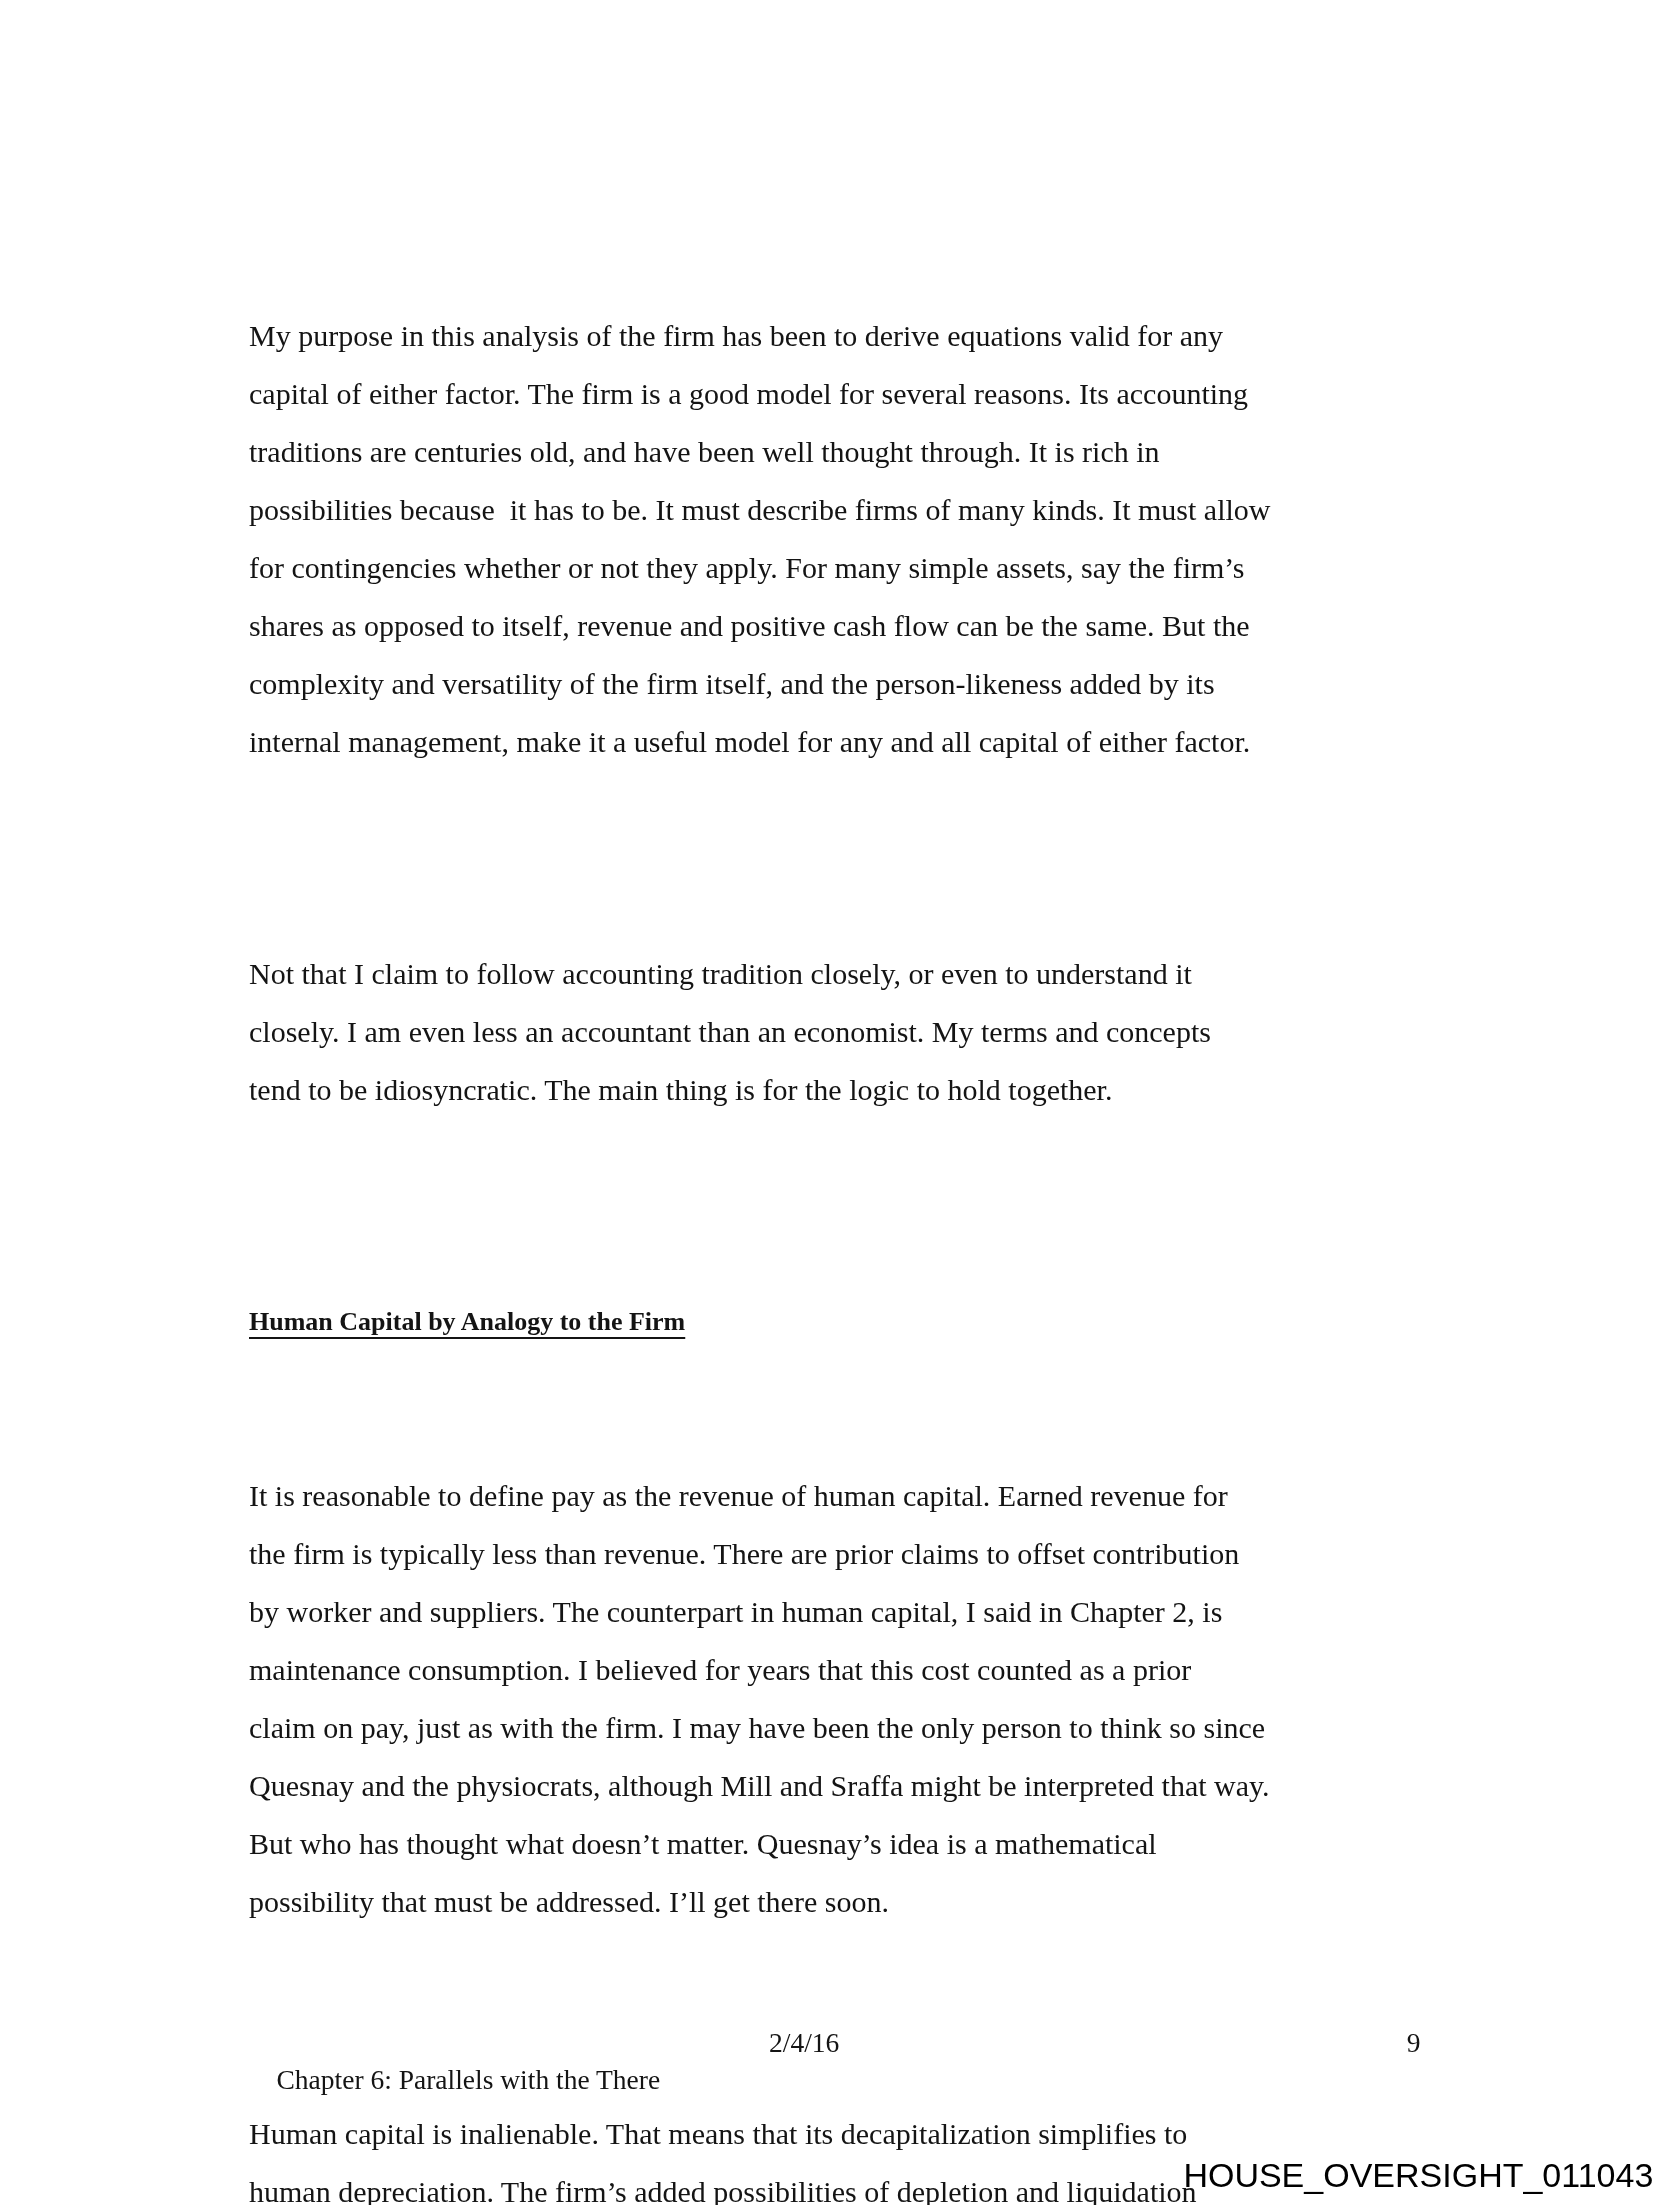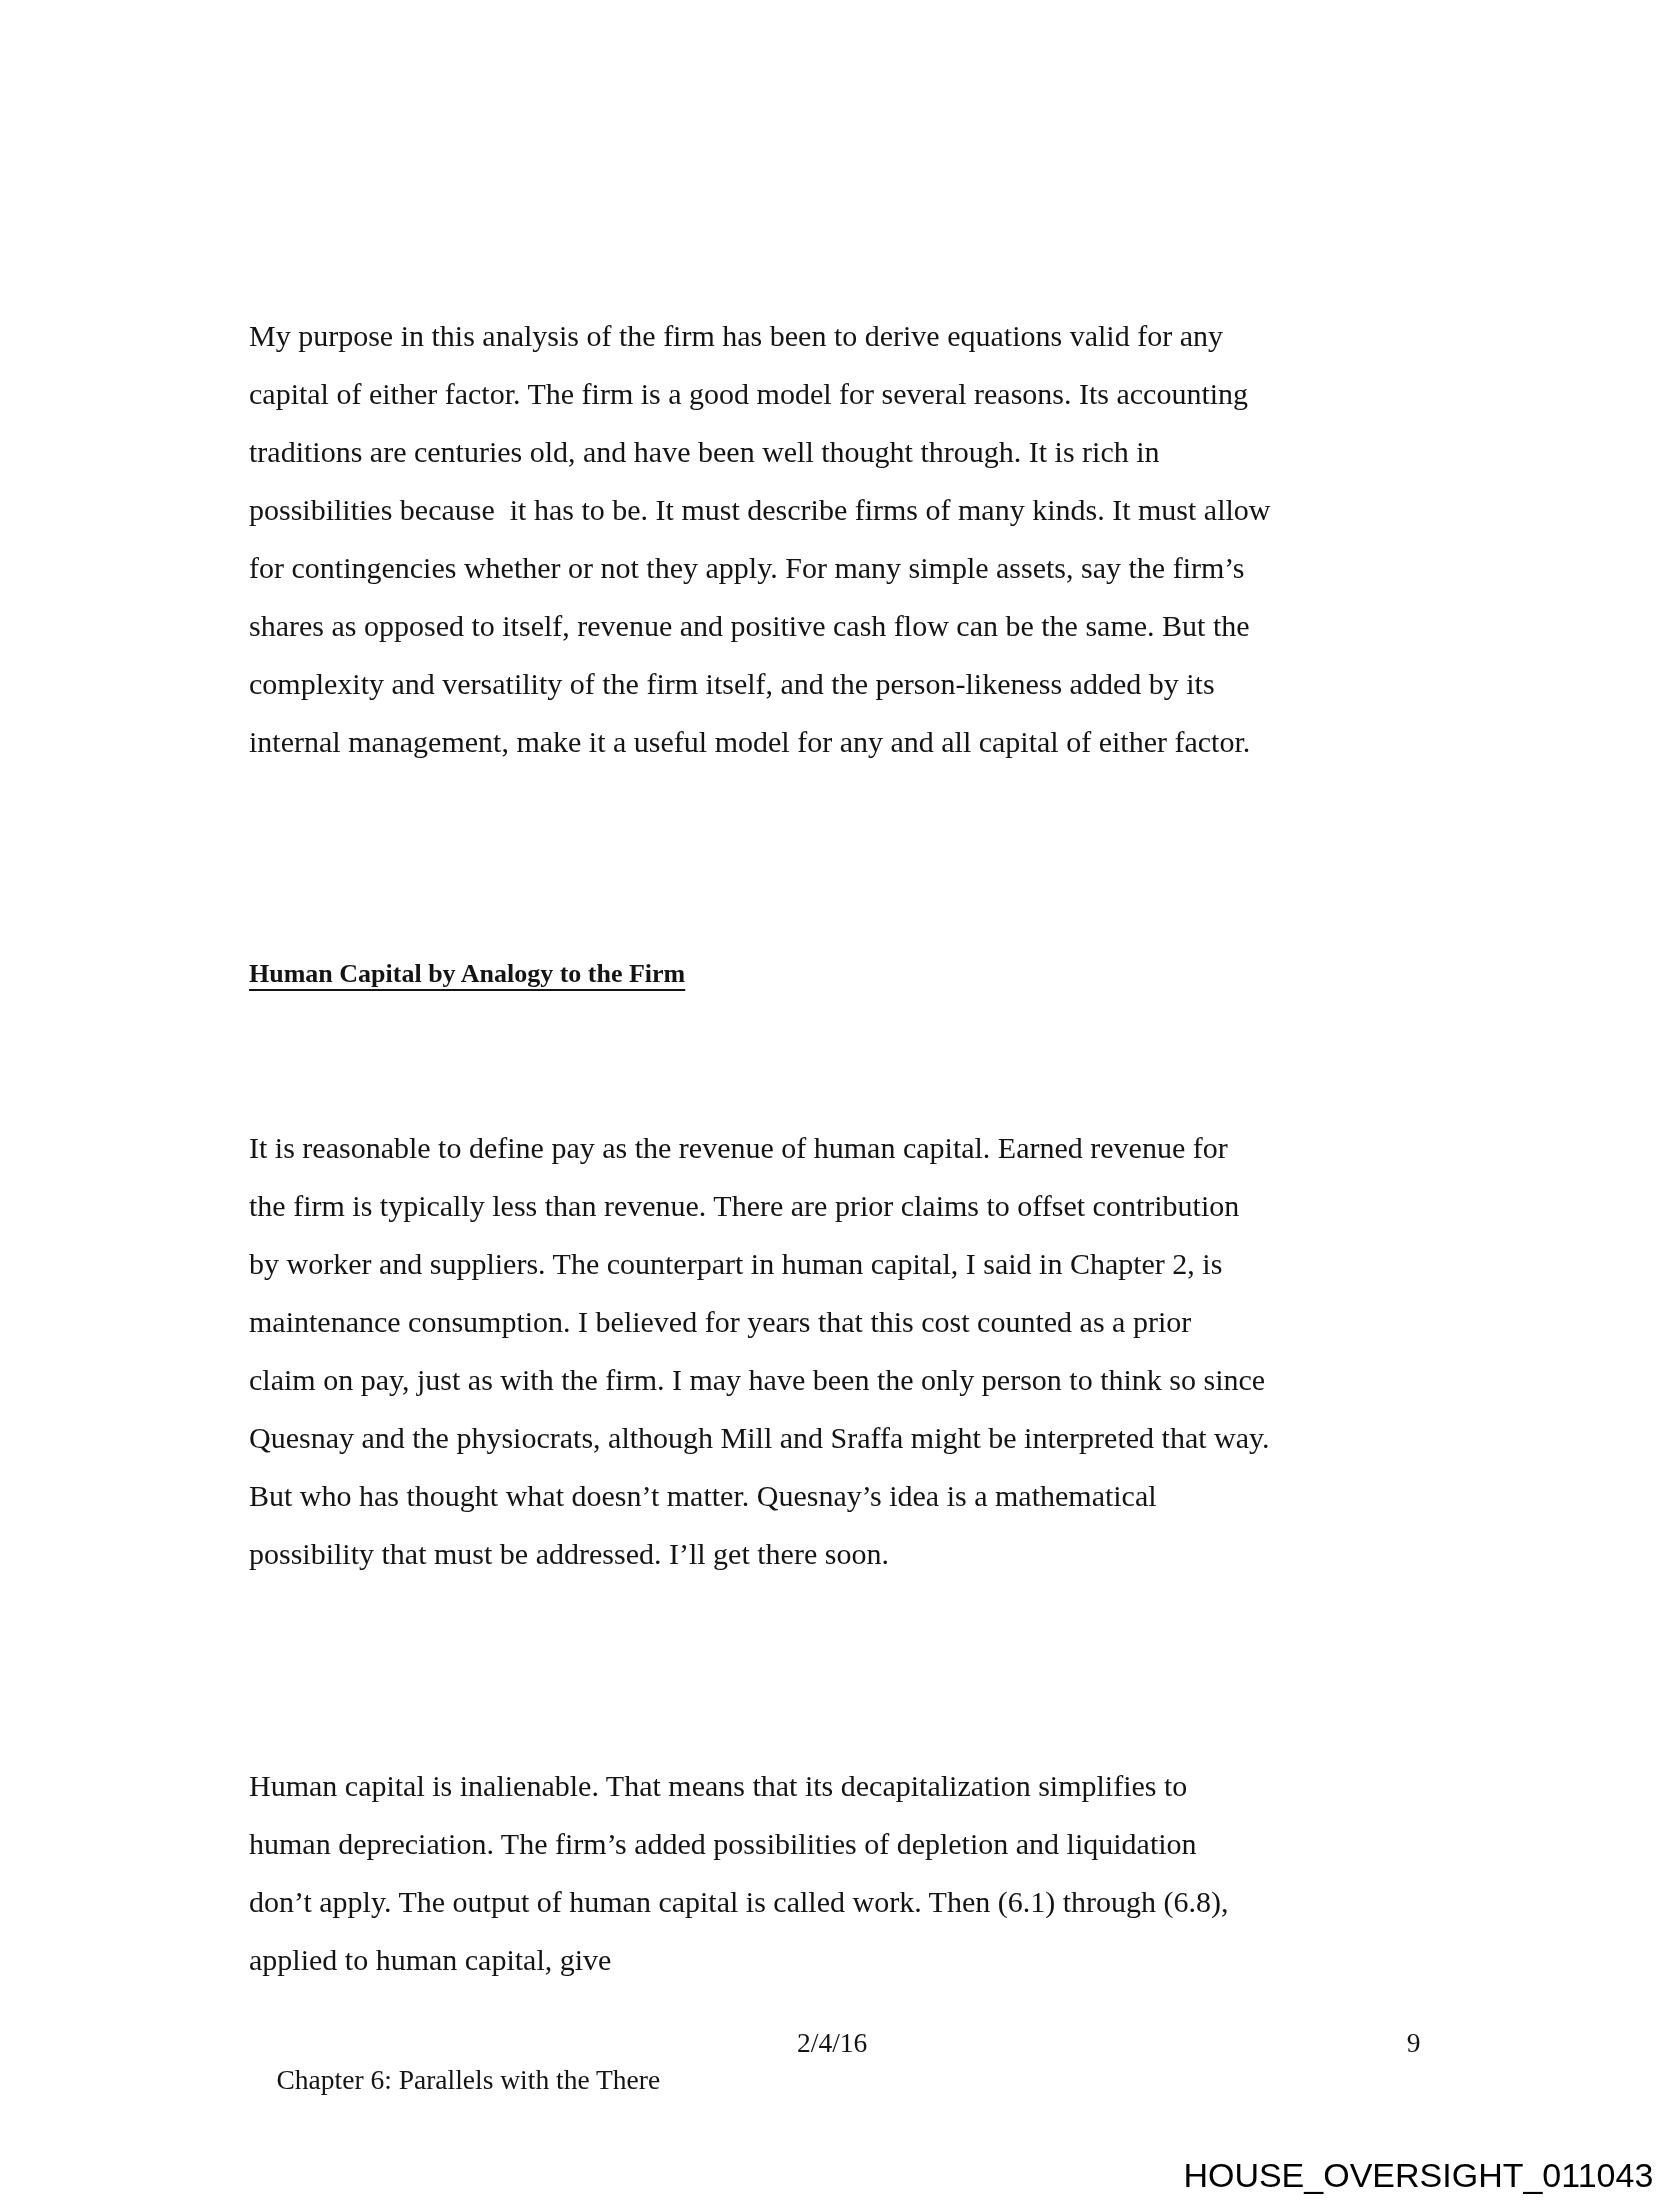--- a/index.html
+++ b/index.html
@@ -45,21 +45,21 @@
     position: absolute;
     left: 249px;
     top: 2024px;
     width: 1201px;
     font-size: 27.5px;
     line-height: 37px;
     white-space: pre;
   }
   .footer-date {
     position: absolute;
-    left: 548px;
+    left: 520px;
     top: 0;
   }
   .footer-page {
     position: absolute;
     right: 29.5px;
     top: 0;
   }
   .watermark {
     position: absolute;
     right: 15.7px;
@@ -77,20 +77,23 @@
 <div class="page">
   <div class="content">
     <p class="para">My purpose in this analysis of the firm has been to derive equations valid for any
 capital of either factor. The firm is a good model for several reasons. Its accounting
 traditions are centuries old, and have been well thought through. It is rich in
 possibilities because  it has to be. It must describe firms of many kinds. It must allow
 for contingencies whether or not they apply. For many simple assets, say the firm’s
 shares as opposed to itself, revenue and positive cash flow can be the same. But the
 complexity and versatility of the firm itself, and the person-likeness added by its
 internal management, make it a useful model for any and all capital of either factor.</p>
+    <p class="para">Not that I claim to follow accounting tradition closely, or even to understand it
+closely. I am even less an accountant than an economist. My terms and concepts
+tend to be idiosyncratic. The main thing is for the logic to hold together.</p>
     <h2 class="heading">Human Capital by Analogy to the Firm</h2>
     <p class="para">It is reasonable to define pay as the revenue of human capital. Earned revenue for
 the firm is typically less than revenue. There are prior claims to offset contribution
 by worker and suppliers. The counterpart in human capital, I said in Chapter 2, is
 maintenance consumption. I believed for years that this cost counted as a prior
 claim on pay, just as with the firm. I may have been the only person to think so since
 Quesnay and the physiocrats, although Mill and Sraffa might be interpreted that way.
 But who has thought what doesn’t matter. Quesnay’s idea is a mathematical
 possibility that must be addressed. I’ll get there soon.</p>
     <p class="para last-body">Human capital is inalienable. That means that its decapitalization simplifies to

